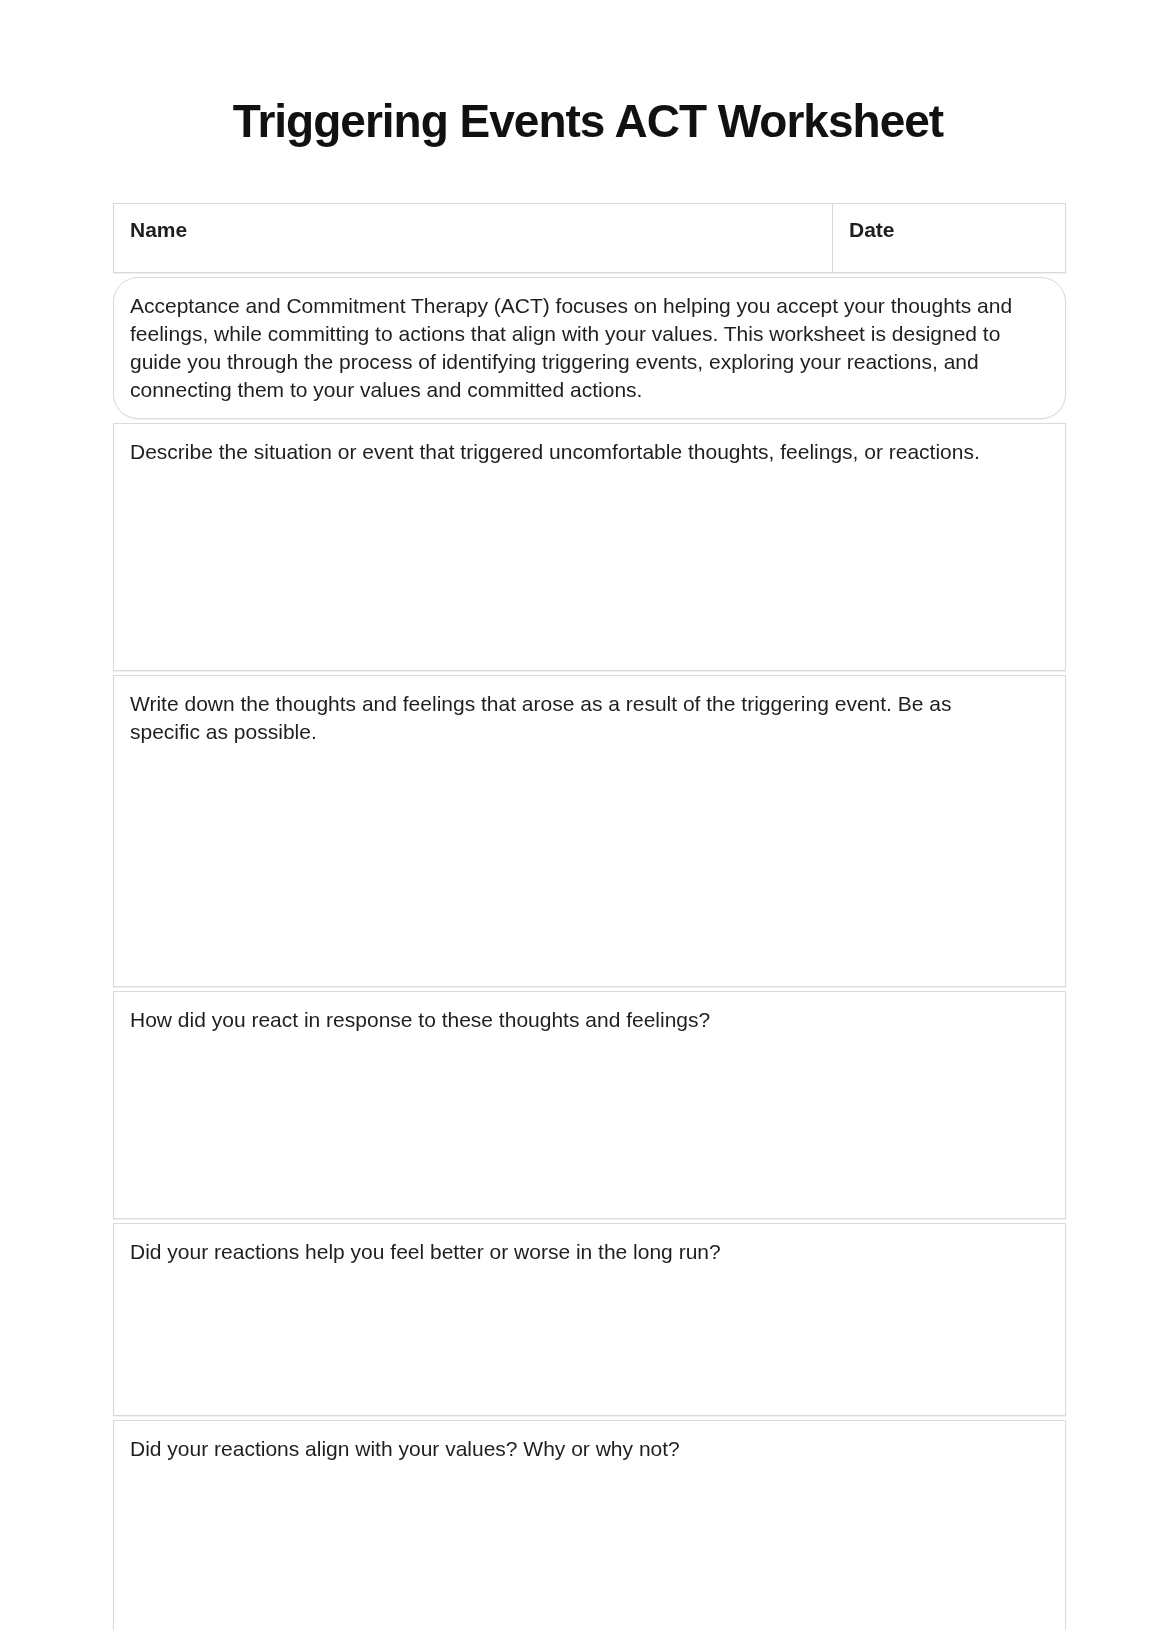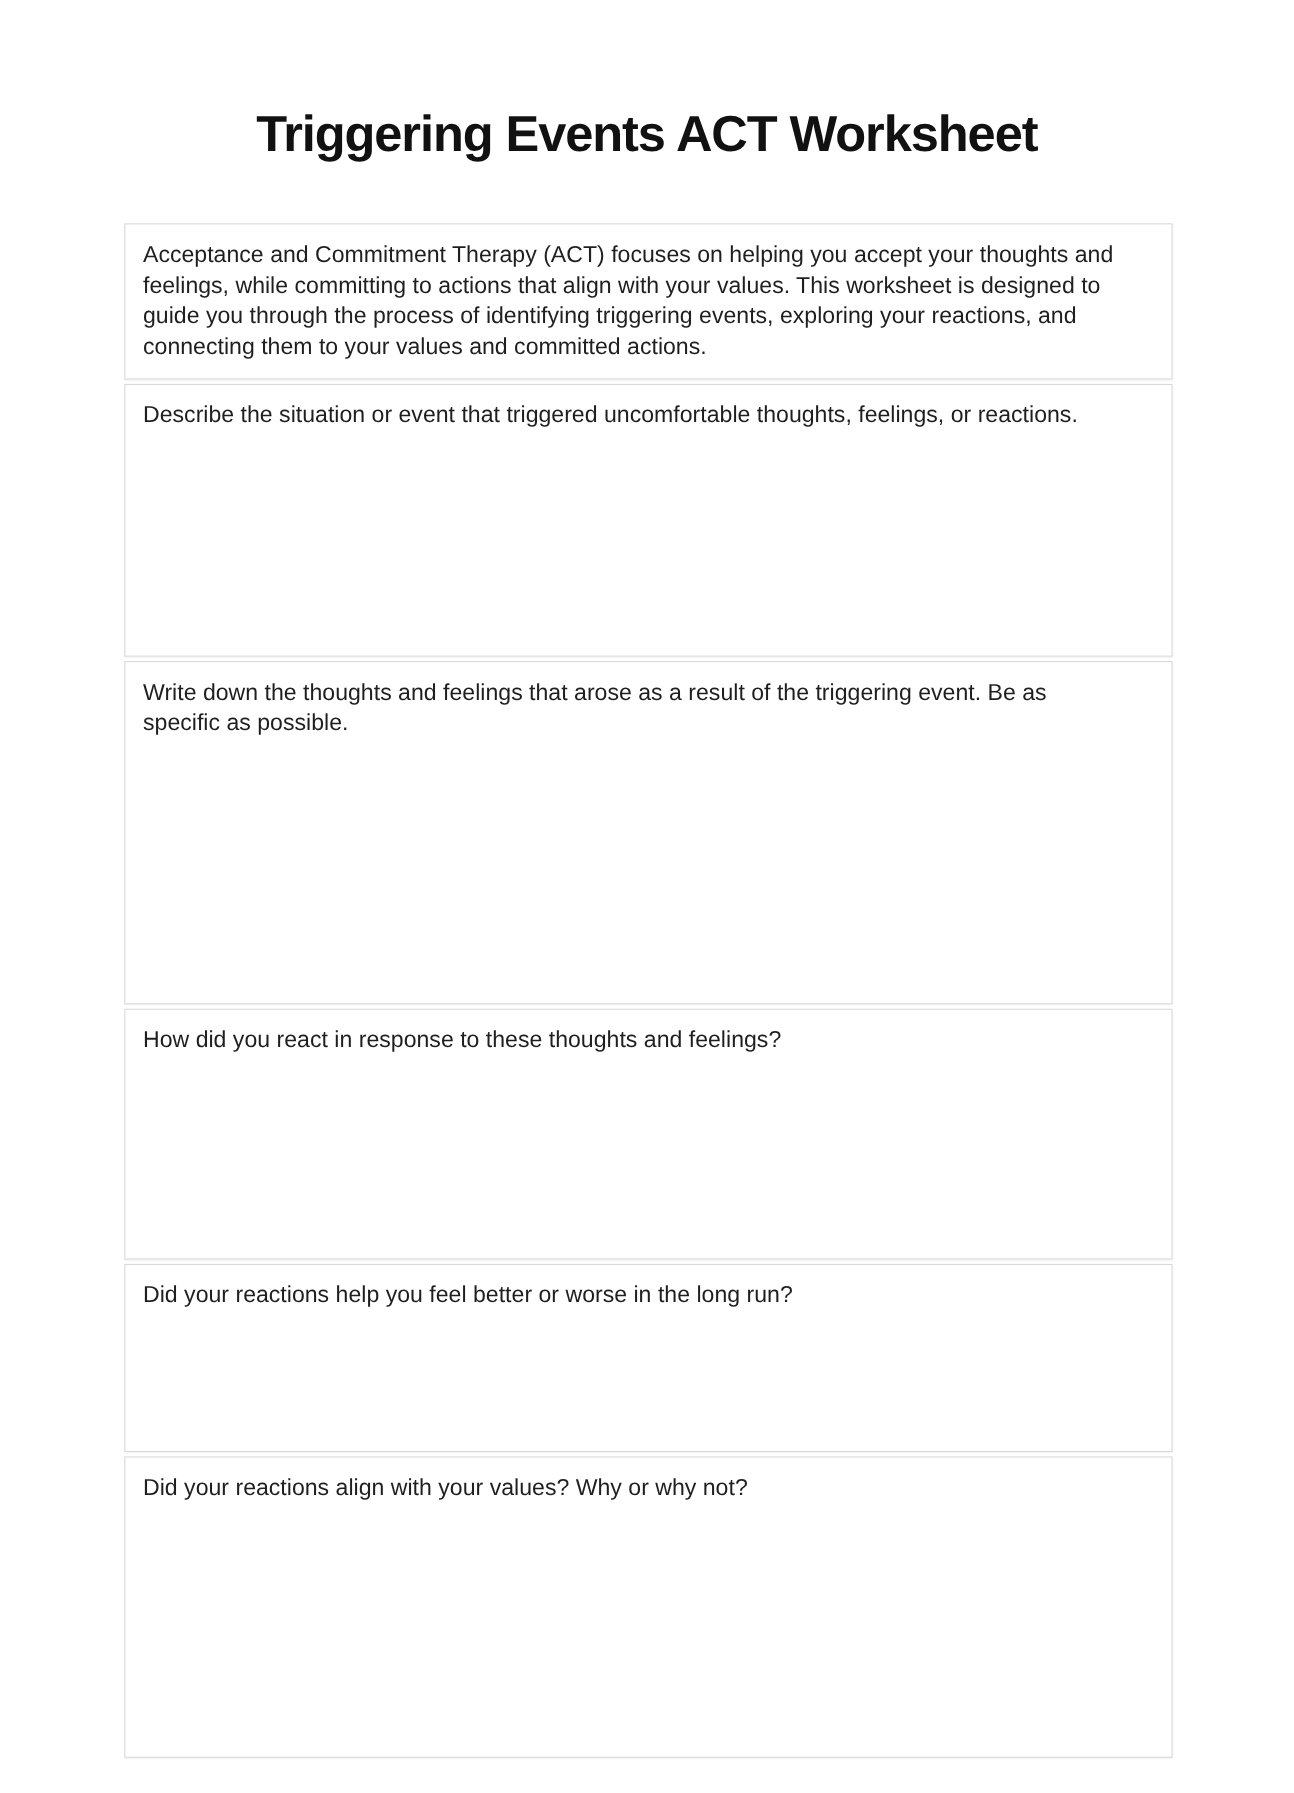--- a/index.html
+++ b/index.html
@@ -61,45 +61,56 @@
     flex: 1;
     display: flex;
     flex-direction: column;
   }
   .fill-area { flex: 1; }
   .intro-box {
     min-height: 122px;
     padding: 14px 18px 14px 16px;
     font-size: 21px;
     line-height: 28px;
+    border-radius: 25px;
   }
   .section-box {
     padding: 14px 40px 14px 16px;
     font-size: 21px;
     line-height: 28px;
     display: flex;
     flex-direction: row;
   }
   .sec-0 { height: 248px; }
   .sec-1 { height: 312px; }
   .sec-2 { height: 228px; }
-  .sec-3 { height: 171px; }
+  .sec-3 { height: 193px; }
   .sec-4 { height: 274px; margin-bottom: 0; }
   .prompt { color: #1f1f1f; }
   .answer-area { flex: 1; }
 </style>
 </head>
 <body>
 
 <div class="page">
 
   <h1 class="doc-title">Triggering Events ACT Worksheet</h1>
 
   <div class="sheet">
 
+    <div class="box namedate">
+      <div class="cell cell-name">
+        <span>Name</span>
+        <div class="fill-area"></div>
+      </div>
+      <div class="cell cell-date">
+        <span>Date</span>
+        <div class="fill-area"></div>
+      </div>
+    </div>
 
     <div class="box intro-box">Acceptance and Commitment Therapy (ACT) focuses on helping you accept your thoughts and feelings, while committing to actions that align with your values. This worksheet is designed to guide you through the process of identifying triggering events, exploring your reactions, and connecting them to your values and committed actions.</div>
 
     <div class="box section-box sec-0">
       <div class="prompt">Describe the situation or event that triggered uncomfortable thoughts, feelings, or reactions.</div>
       <div class="answer-area"></div>
     </div>
 
     <div class="box section-box sec-1">
       <div class="prompt">Write down the thoughts and feelings that arose as a result of the triggering event. Be as specific as possible.</div>

